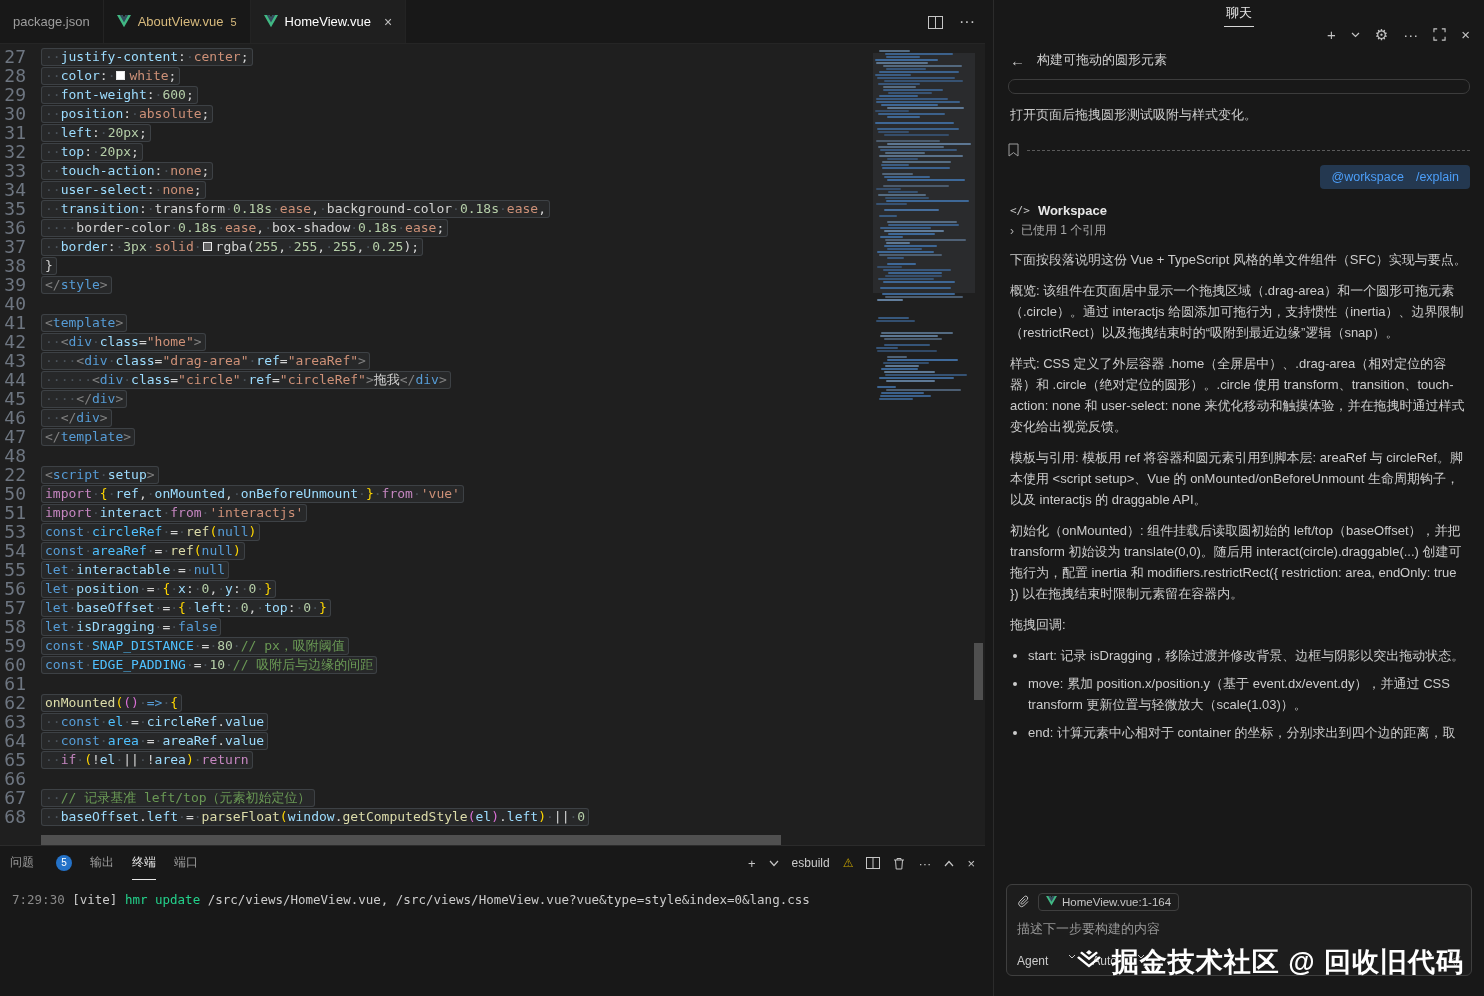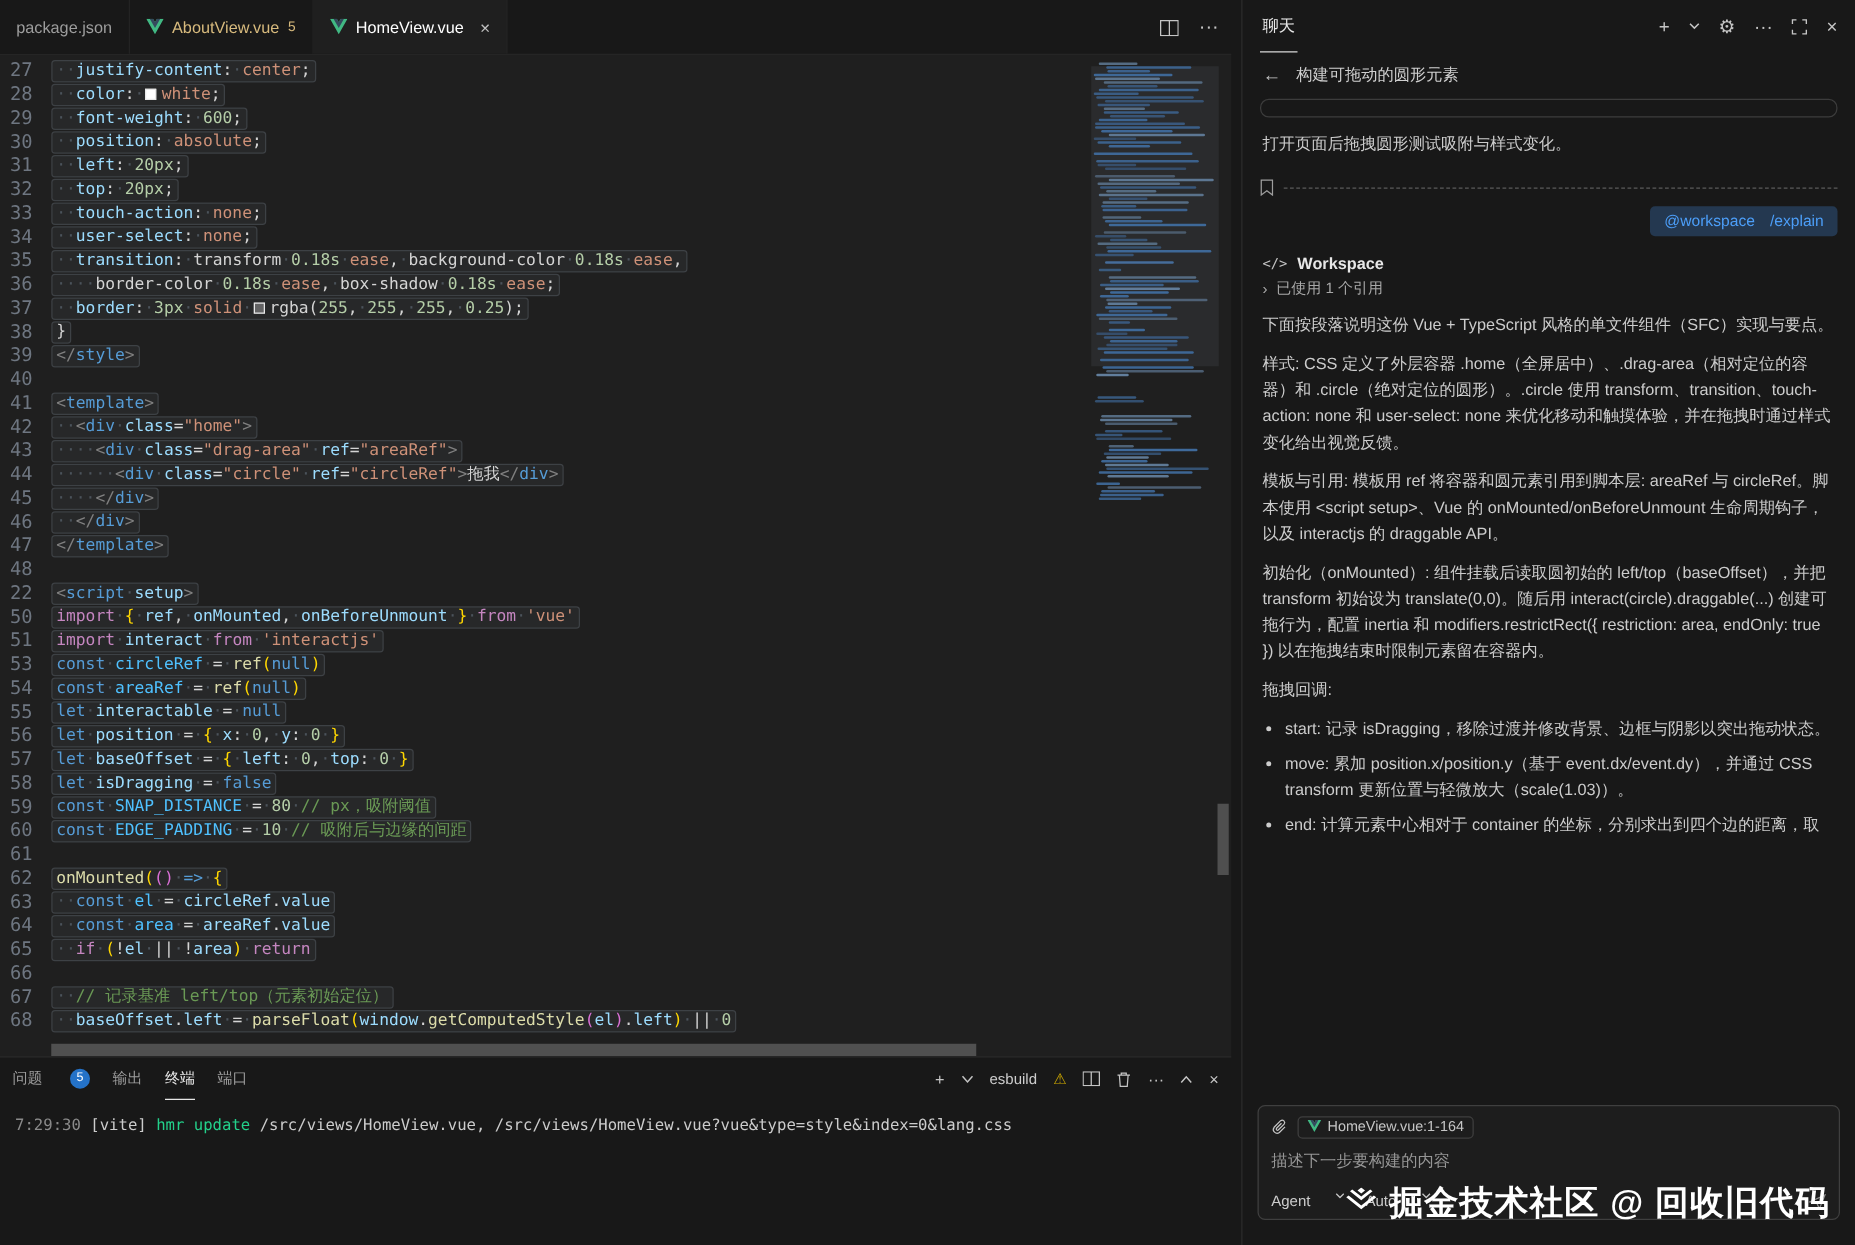--- a/index.html
+++ b/index.html
@@ -19,21 +19,21 @@
   .tab.active{background:#1f1f1f;color:#fff;}
   .tab .close{color:#c0c0c0;font-size:14px;margin-left:6px;}
   .tab-actions{position:absolute;right:10px;top:0;height:44px;display:flex;
     align-items:center;gap:16px;color:#c5c5c5;}
   .vue-icon{display:inline-block;width:14px;height:13px;}
 
   .code-area{position:relative;flex:1;overflow:hidden;background:#1f1f1f;}
   .code-lines{position:absolute;left:0;top:3px;right:122px;
     font-family:"DejaVu Sans Mono","Liberation Mono",monospace;font-size:13px;line-height:19px;}
   .cl{display:flex;height:19px;white-space:pre;align-items:center;}
-  .ln{width:26px;flex:none;text-align:right;color:#6e7681;font-size:15px;margin-right:15px;}
+  .ln{width:26px;flex:none;text-align:right;color:#6e7681;font-size:18px;margin-right:15px;}
   .cc{display:inline-flex;align-items:center;height:18px;}
   .cc.boxed{background:rgba(118,128,140,.10);border:1px solid rgba(118,128,140,.28);
     border-radius:3px;padding:0 3px;}
   .tk-w{color:#4b535b;} .tk-pr{color:#9cdcfe;} .tk-v{color:#ce9178;}
   .tk-n{color:#b5cea8;} .tk-d{color:#d4d4d4;} .tk-s{color:#ce9178;}
   .tk-t{color:#569cd6;} .tk-a{color:#9cdcfe;} .tk-k{color:#c586c0;}
   .tk-kb{color:#569cd6;} .tk-f{color:#dcdcaa;} .tk-vb{color:#9cdcfe;}
   .tk-vc{color:#4fc1ff;} .tk-c{color:#6a9955;} .tk-b{color:#ffd700;}
   .tk-b2{color:#da70d6;} .tk-p{color:#808080;}
   .swatch{display:inline-block;width:9px;height:9px;margin:0 4px 0 1px;
@@ -61,21 +61,21 @@
   .panel-actions{margin-left:auto;display:flex;align-items:center;gap:13px;color:#c5c5c5;font-size:13px;}
   .panel-actions .shell{font-size:12px;color:#cccccc;}
   .warn-glyph{color:#cca700;font-size:12px;}
   .terminal-line{position:absolute;left:12px;top:46px;
     font-family:"DejaVu Sans Mono","Liberation Mono",monospace;font-size:12.5px;white-space:nowrap;}
   .t-time{color:#8a8a8a;} .t-tag{color:#cccccc;} .t-action{color:#23d18b;} .t-path{color:#cccccc;}
 
   
   .chat{position:absolute;left:993px;top:0;width:491px;height:996px;background:#181818;
     border-left:1px solid #2b2b2b;overflow:hidden;}
-  .chat-header{height:42px;display:flex;align-items:center;padding:0 14px;}
+  .chat-header{height:42px;display:flex;align-items:center;padding:0 14px;flex-direction:column;}
   .chat-title{font-size:13px;color:#e7e7e7;height:42px;display:flex;align-items:center;
     border-bottom:1px solid #d7d7d7;padding:0 2px;}
   .chat-actions{margin-left:auto;display:flex;align-items:center;gap:15px;color:#c5c5c5;}
   .chat-actions .glyph{font-size:15px;line-height:1;cursor:pointer;}
   .chat-back{display:flex;align-items:center;gap:12px;padding:9px 16px 6px;color:#cfcfcf;font-size:13px;}
   .back-arrow{font-size:15px;color:#c5c5c5;cursor:pointer;}
   .bubble-sliver{height:15px;border:1px solid #3c3c3c;border-radius:7px;margin:4px 14px 10px;}
   .chat-msg{font-size:13px;line-height:21px;color:#cccccc;margin:10px 16px;}
   .chat-divider{display:flex;align-items:center;gap:8px;margin:18px 14px 8px;}
   .chat-divider .dash{flex:1;border-top:1px dashed #5a5a5a;}
@@ -425,20 +425,21 @@
       <span class="ws-label">Workspace</span>
     </div>
 
     <div class="refs-row">
       <span>›</span>
       <span>已使用 1 个引用</span>
     </div>
 
     <div id="chat-paragraphs">
         <p class="chat-p">下面按段落说明这份 Vue + TypeScript 风格的单文件组件（SFC）实现与要点。</p>
+        <p class="chat-p">概览: 该组件在页面居中显示一个拖拽区域（.drag-area）和一个圆形可拖元素（.circle）。通过 interactjs 给圆添加可拖行为，支持惯性（inertia）、边界限制（restrictRect）以及拖拽结束时的“吸附到最近边缘”逻辑（snap）。</p>
         <p class="chat-p">样式: CSS 定义了外层容器 .home（全屏居中）、.drag-area（相对定位的容器）和 .circle（绝对定位的圆形）。.circle 使用 transform、transition、touch-action: none 和 user-select: none 来优化移动和触摸体验，并在拖拽时通过样式变化给出视觉反馈。</p>
         <p class="chat-p">模板与引用: 模板用 ref 将容器和圆元素引用到脚本层: areaRef 与 circleRef。脚本使用 &lt;script setup&gt;、Vue 的 onMounted/onBeforeUnmount 生命周期钩子，以及 interactjs 的 draggable API。</p>
         <p class="chat-p">初始化（onMounted）: 组件挂载后读取圆初始的 left/top（baseOffset），并把 transform 初始设为 translate(0,0)。随后用 interact(circle).draggable(...) 创建可拖行为，配置 inertia 和 modifiers.restrictRect({ restriction: area, endOnly: true }) 以在拖拽结束时限制元素留在容器内。</p>
         <p class="chat-p">拖拽回调:</p>
       </div>
     <ul class="chat-bullets" id="chat-bullets">
         <li>start: 记录 isDragging，移除过渡并修改背景、边框与阴影以突出拖动状态。</li>
         <li>move: 累加 position.x/position.y（基于 event.dx/event.dy），并通过 CSS transform 更新位置与轻微放大（scale(1.03)）。</li>
         <li>end: 计算元素中心相对于 container 的坐标，分别求出到四个边的距离，取</li>
       </ul>

